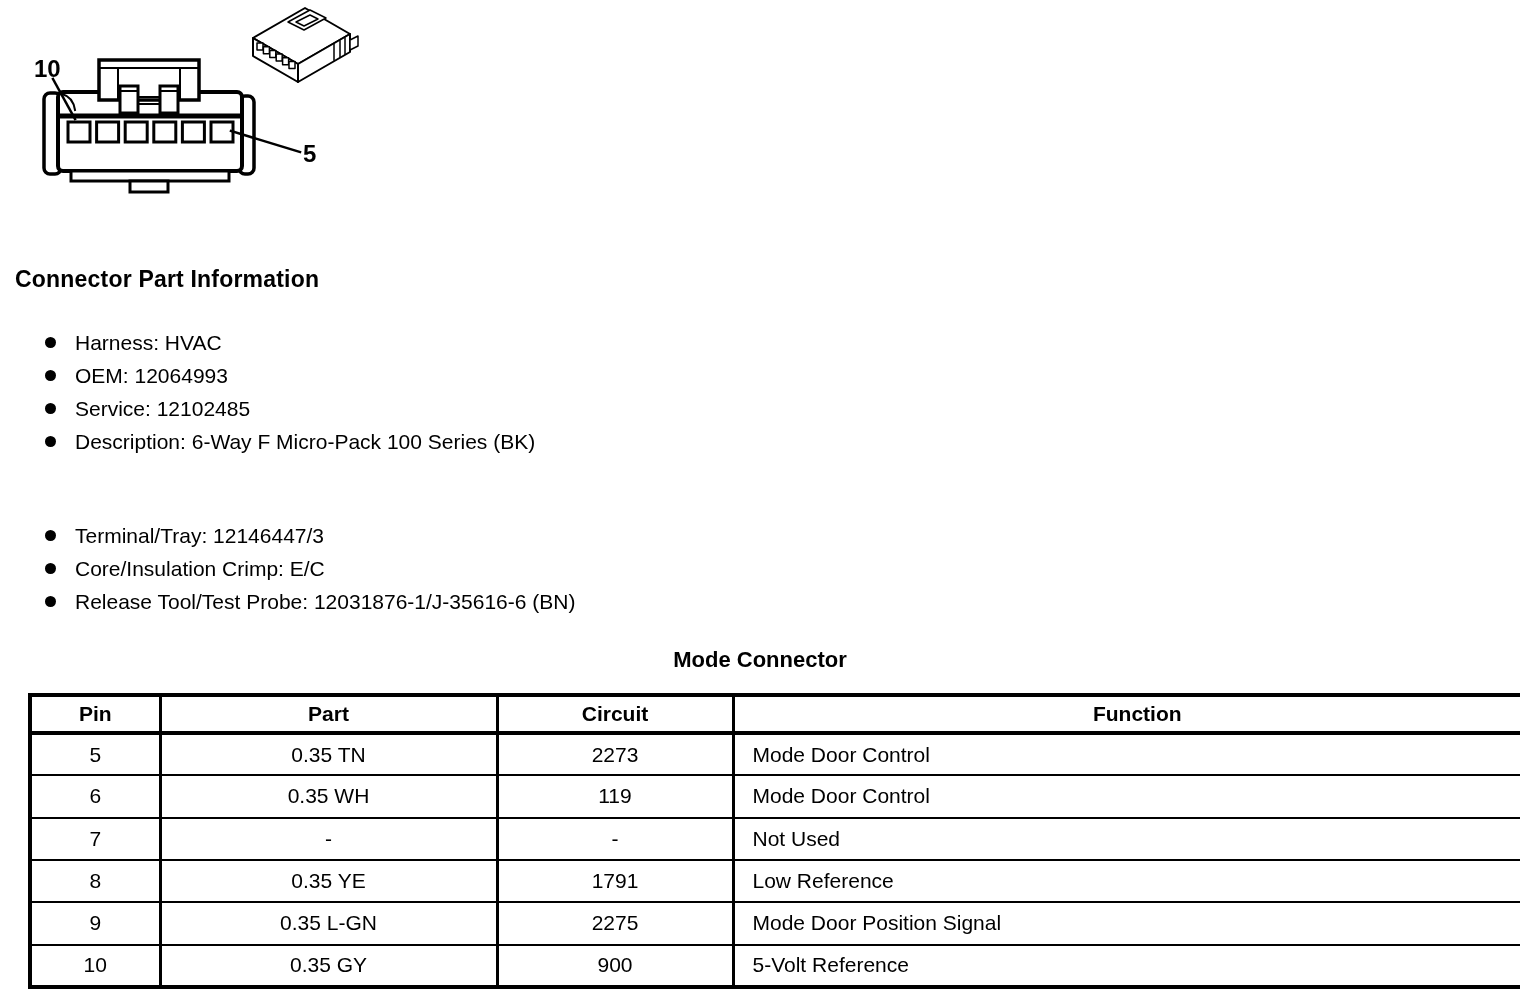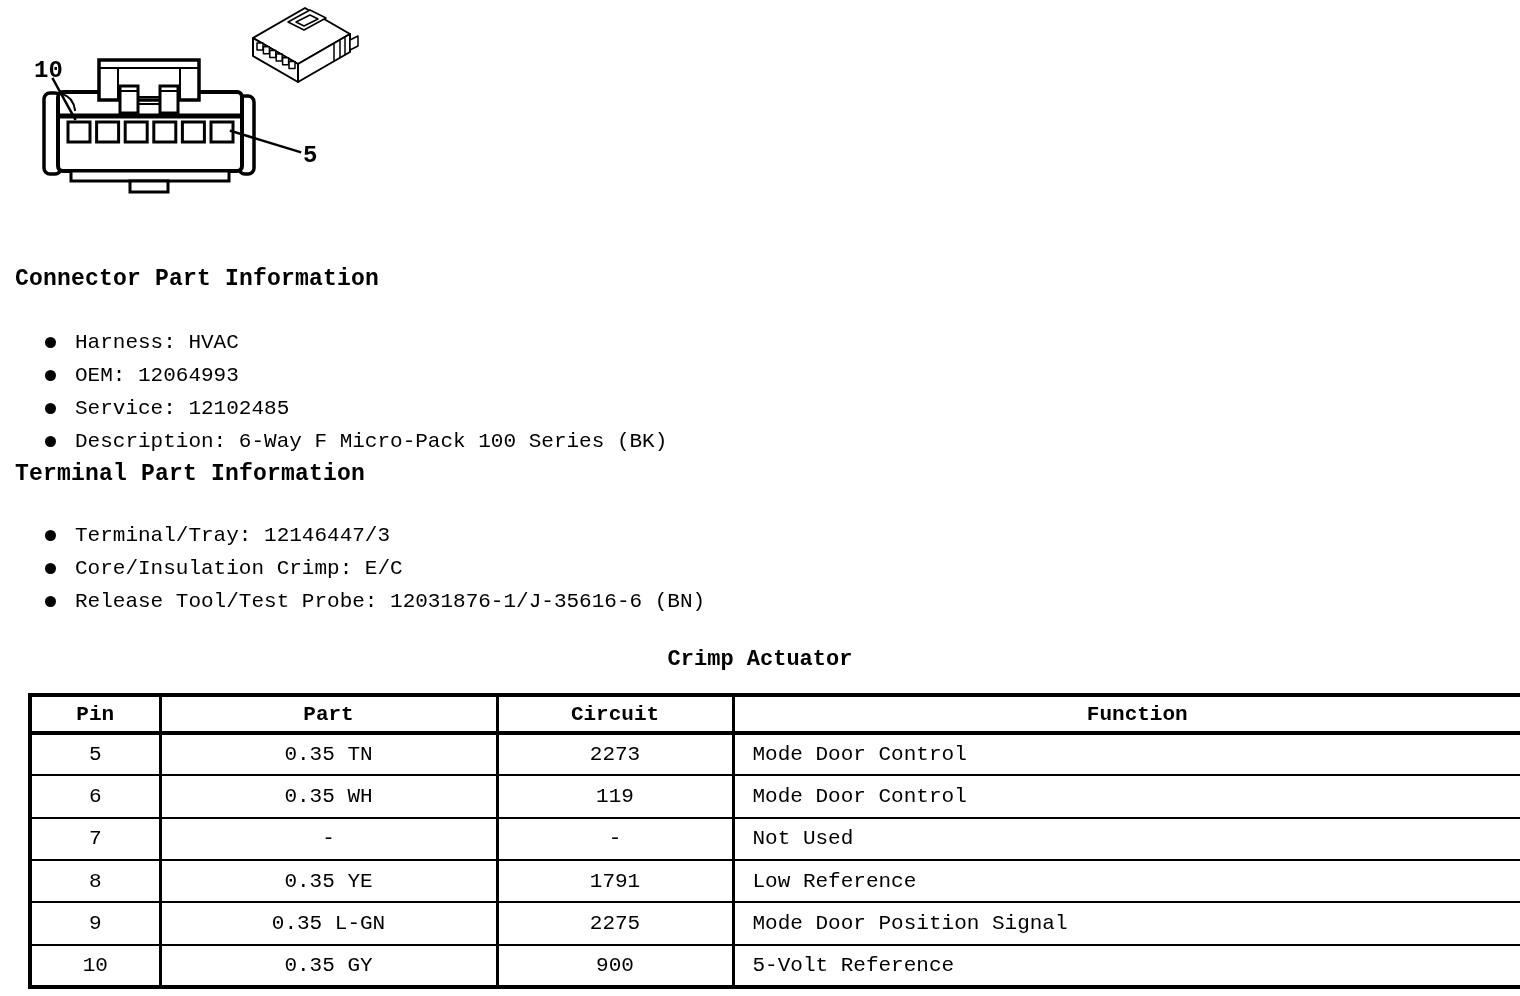--- a/index.html
+++ b/index.html
@@ -3,21 +3,21 @@
 <meta charset="utf-8">
 <style>
   * { box-sizing: border-box; }
   html, body { margin: 0; padding: 0; background: #ffffff; }
   .page {
     position: relative;
     width: 1520px;
     height: 996px;
     background: #ffffff;
     color: #000000;
-    font-family: Liberation Mono, monospace;
+    font-family: Liberation Sans, sans-serif;
     overflow: hidden;
   }
 
   
   .diagram-svg { position: absolute; top: 0; left: 0; }
 
   
   .section-heading {
     position: absolute;
     left: 11px;
@@ -187,37 +187,36 @@
     <li>
       <span class="dot"></span>
       <span>Service: 12102485</span>
     </li>
     <li>
       <span class="dot"></span>
       <span>Description: 6-Way F Micro-Pack 100 Series (BK)</span>
     </li>
   </ul>
 
-  <h2 class="section-heading heading-terminal">Terminal Part Information</h2>
   <ul class="bullet-list list-terminal">
     <li>
       <span class="dot"></span>
       <span>Terminal/Tray: 12146447/3</span>
     </li>
     <li>
       <span class="dot"></span>
       <span>Core/Insulation Crimp: E/C</span>
     </li>
     <li>
       <span class="dot"></span>
       <span>Release Tool/Test Probe: 12031876-1/J-35616-6 (BN)</span>
     </li>
   </ul>
 
-  <h3 class="table-title">Crimp Actuator</h3>
+  <h3 class="table-title">Mode Connector</h3>
 
   <table class="pinout">
     <colgroup>
       <col style="width:130px">
       <col style="width:337px">
       <col style="width:236px">
       <col style="width:809px">
     </colgroup>
     <thead>
       <tr>

